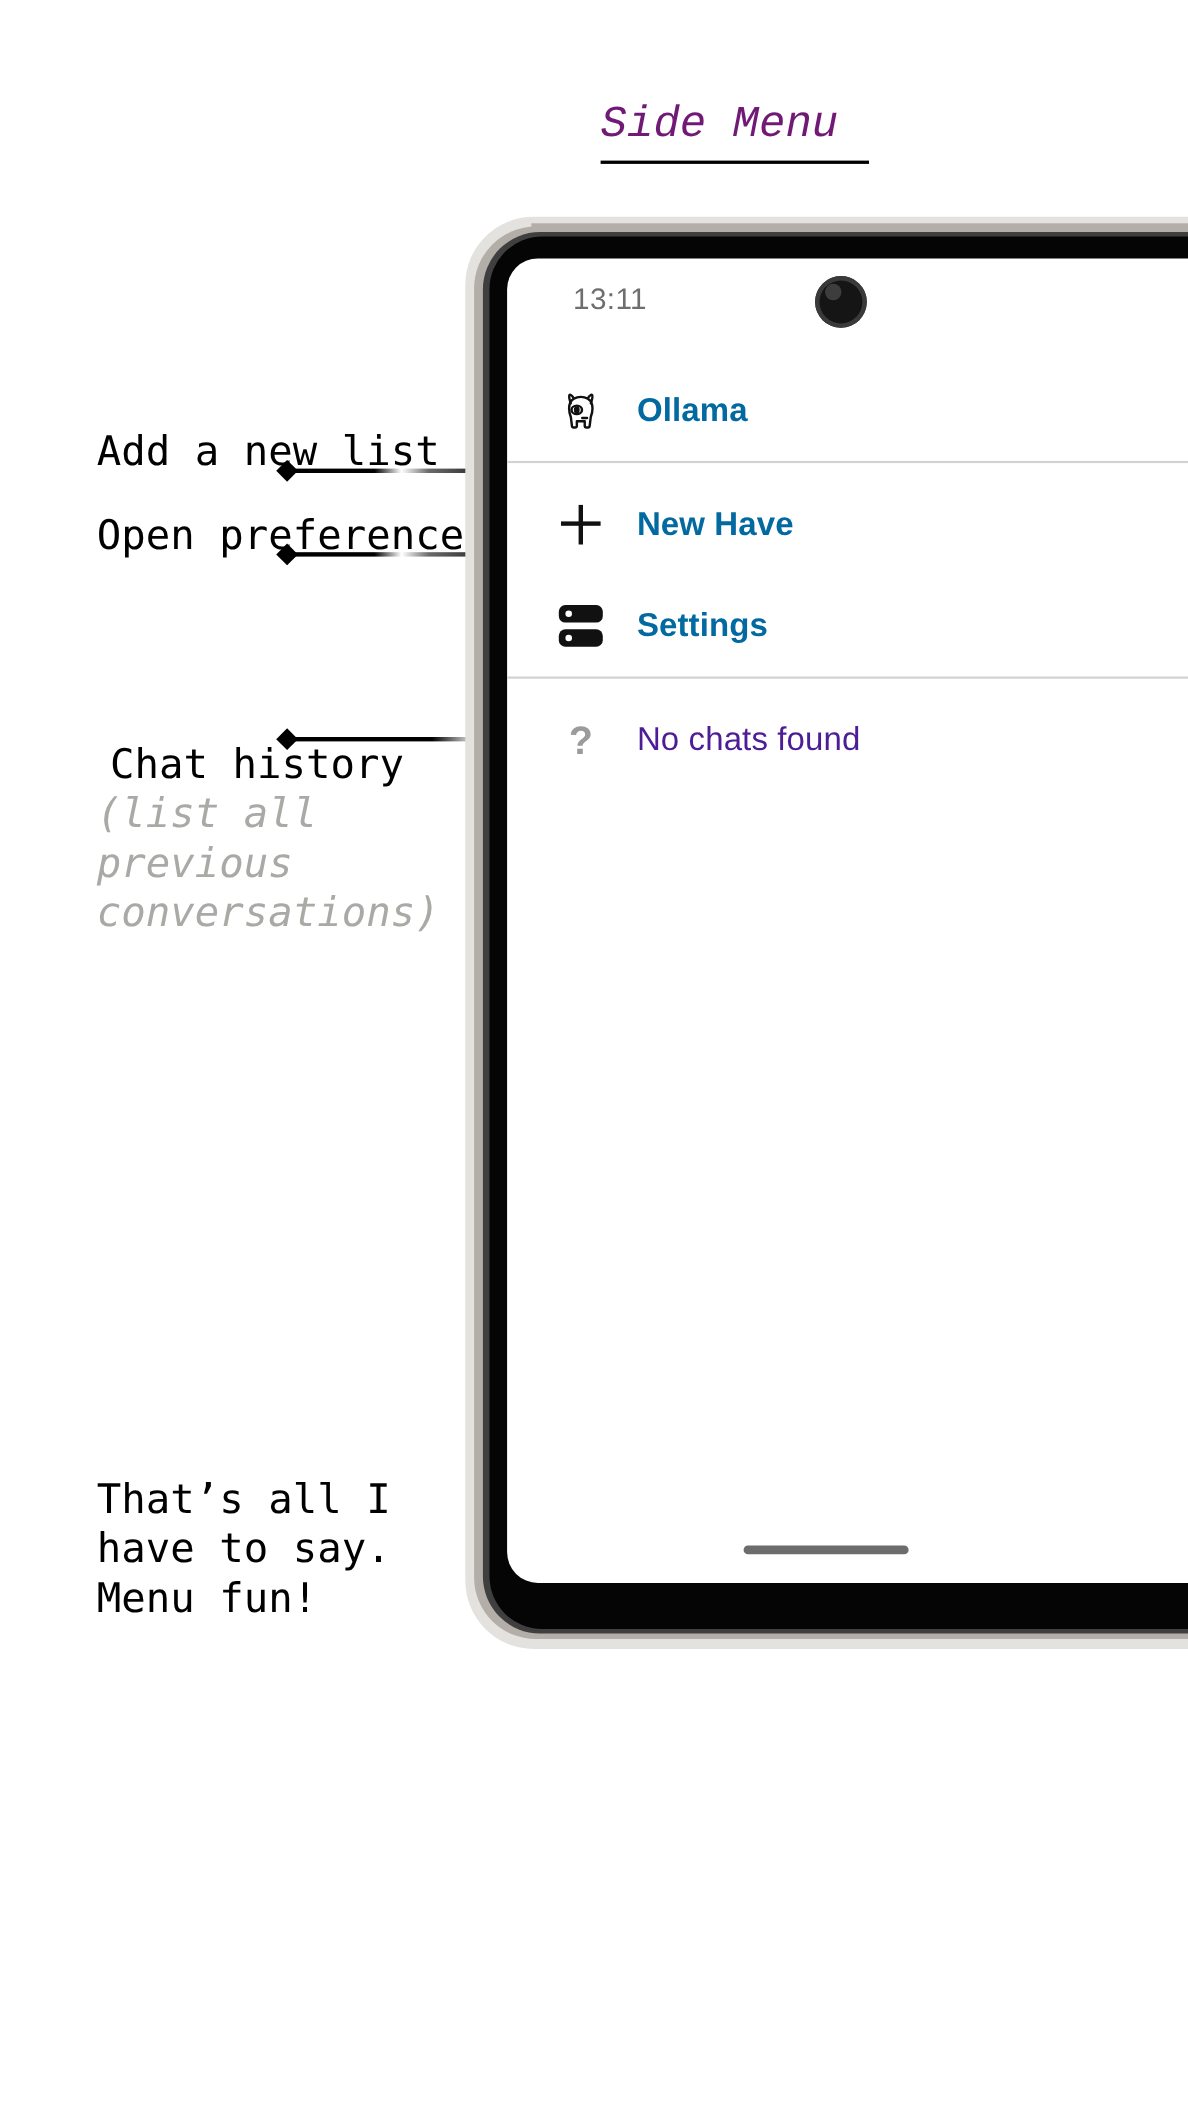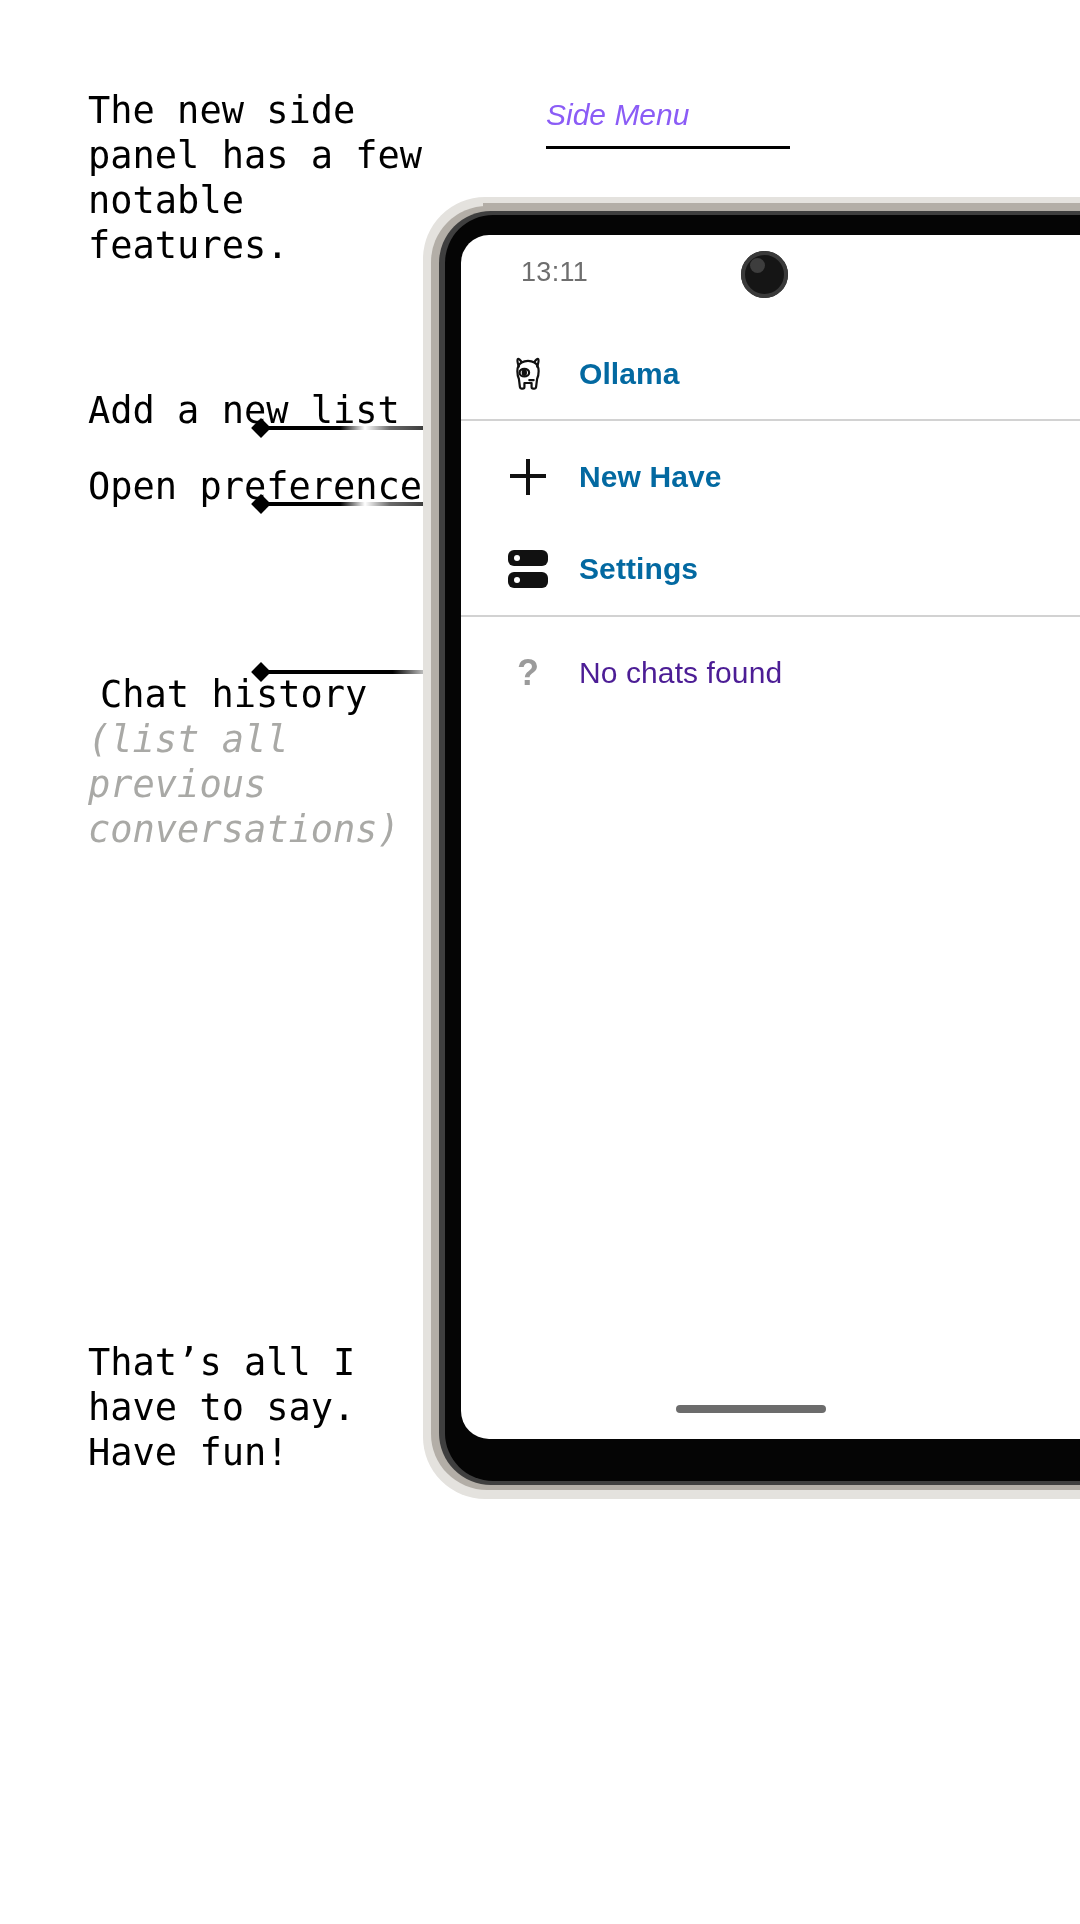--- a/index.html
+++ b/index.html
@@ -18,25 +18,25 @@
     line-height:45px;
     color:#000000;
     white-space:pre;
     letter-spacing:0px;
   }
   .anno.muted{color:#a9a9a6;font-style:italic;}
 
   
   .title{
     position:absolute;
-    font-family:Liberation Sans, sans-serif;
+    font-family:Liberation Mono, monospace;
     font-style:italic;
-    font-size:30px;
+    font-size:40px;
     line-height:54px;
-    color:#8b5cf6;
+    color:#701a75;
     white-space:pre;
   }
   .title-underline{
     position:absolute;
     height:3px;background:#000;
   }
 
   
   .ptr{position:absolute;height:4px;background:#000;}
   .ptr.fade{
@@ -171,37 +171,33 @@
   }
 </style>
 </head>
 <body>
 
 <div class="stage">
 
   <div class="title" style="left:546px;top:88px;">Side Menu</div>
   <div class="title-underline" style="left:546px;top:146px;width:244px;"></div>
 
-  <div class="anno" style="left:88px;top:88px;">The new side
-panel has a few
-notable
-features.</div>
 
   <div class="anno" style="left:88px;top:388px;">Add a new list</div>
 
   <div class="anno" style="left:88px;top:464px;">Open preferences</div>
 
   <div class="anno" style="left:88px;top:672px;margin-left:12px;">Chat history</div>
   <div class="anno muted" style="left:88px;top:717px;">(list all
 previous
 conversations)</div>
 
   <div class="anno" style="left:88px;top:1340px;">That’s all I
 have to say.
-Have fun!</div>
+Menu fun!</div>
 
   <div class="diamond" style="left:254px;top:421px;"></div>
   <div class="ptr fade" style="left:262px;top:426px;width:206px;"></div>
   <div class="arrowhead" style="left:466px;top:417px;"></div>
 
   <div class="diamond" style="left:254px;top:497px;"></div>
   <div class="ptr fade" style="left:262px;top:502px;width:206px;"></div>
   <div class="arrowhead" style="left:466px;top:493px;"></div>
 
   <div class="diamond" style="left:254px;top:665px;"></div>

